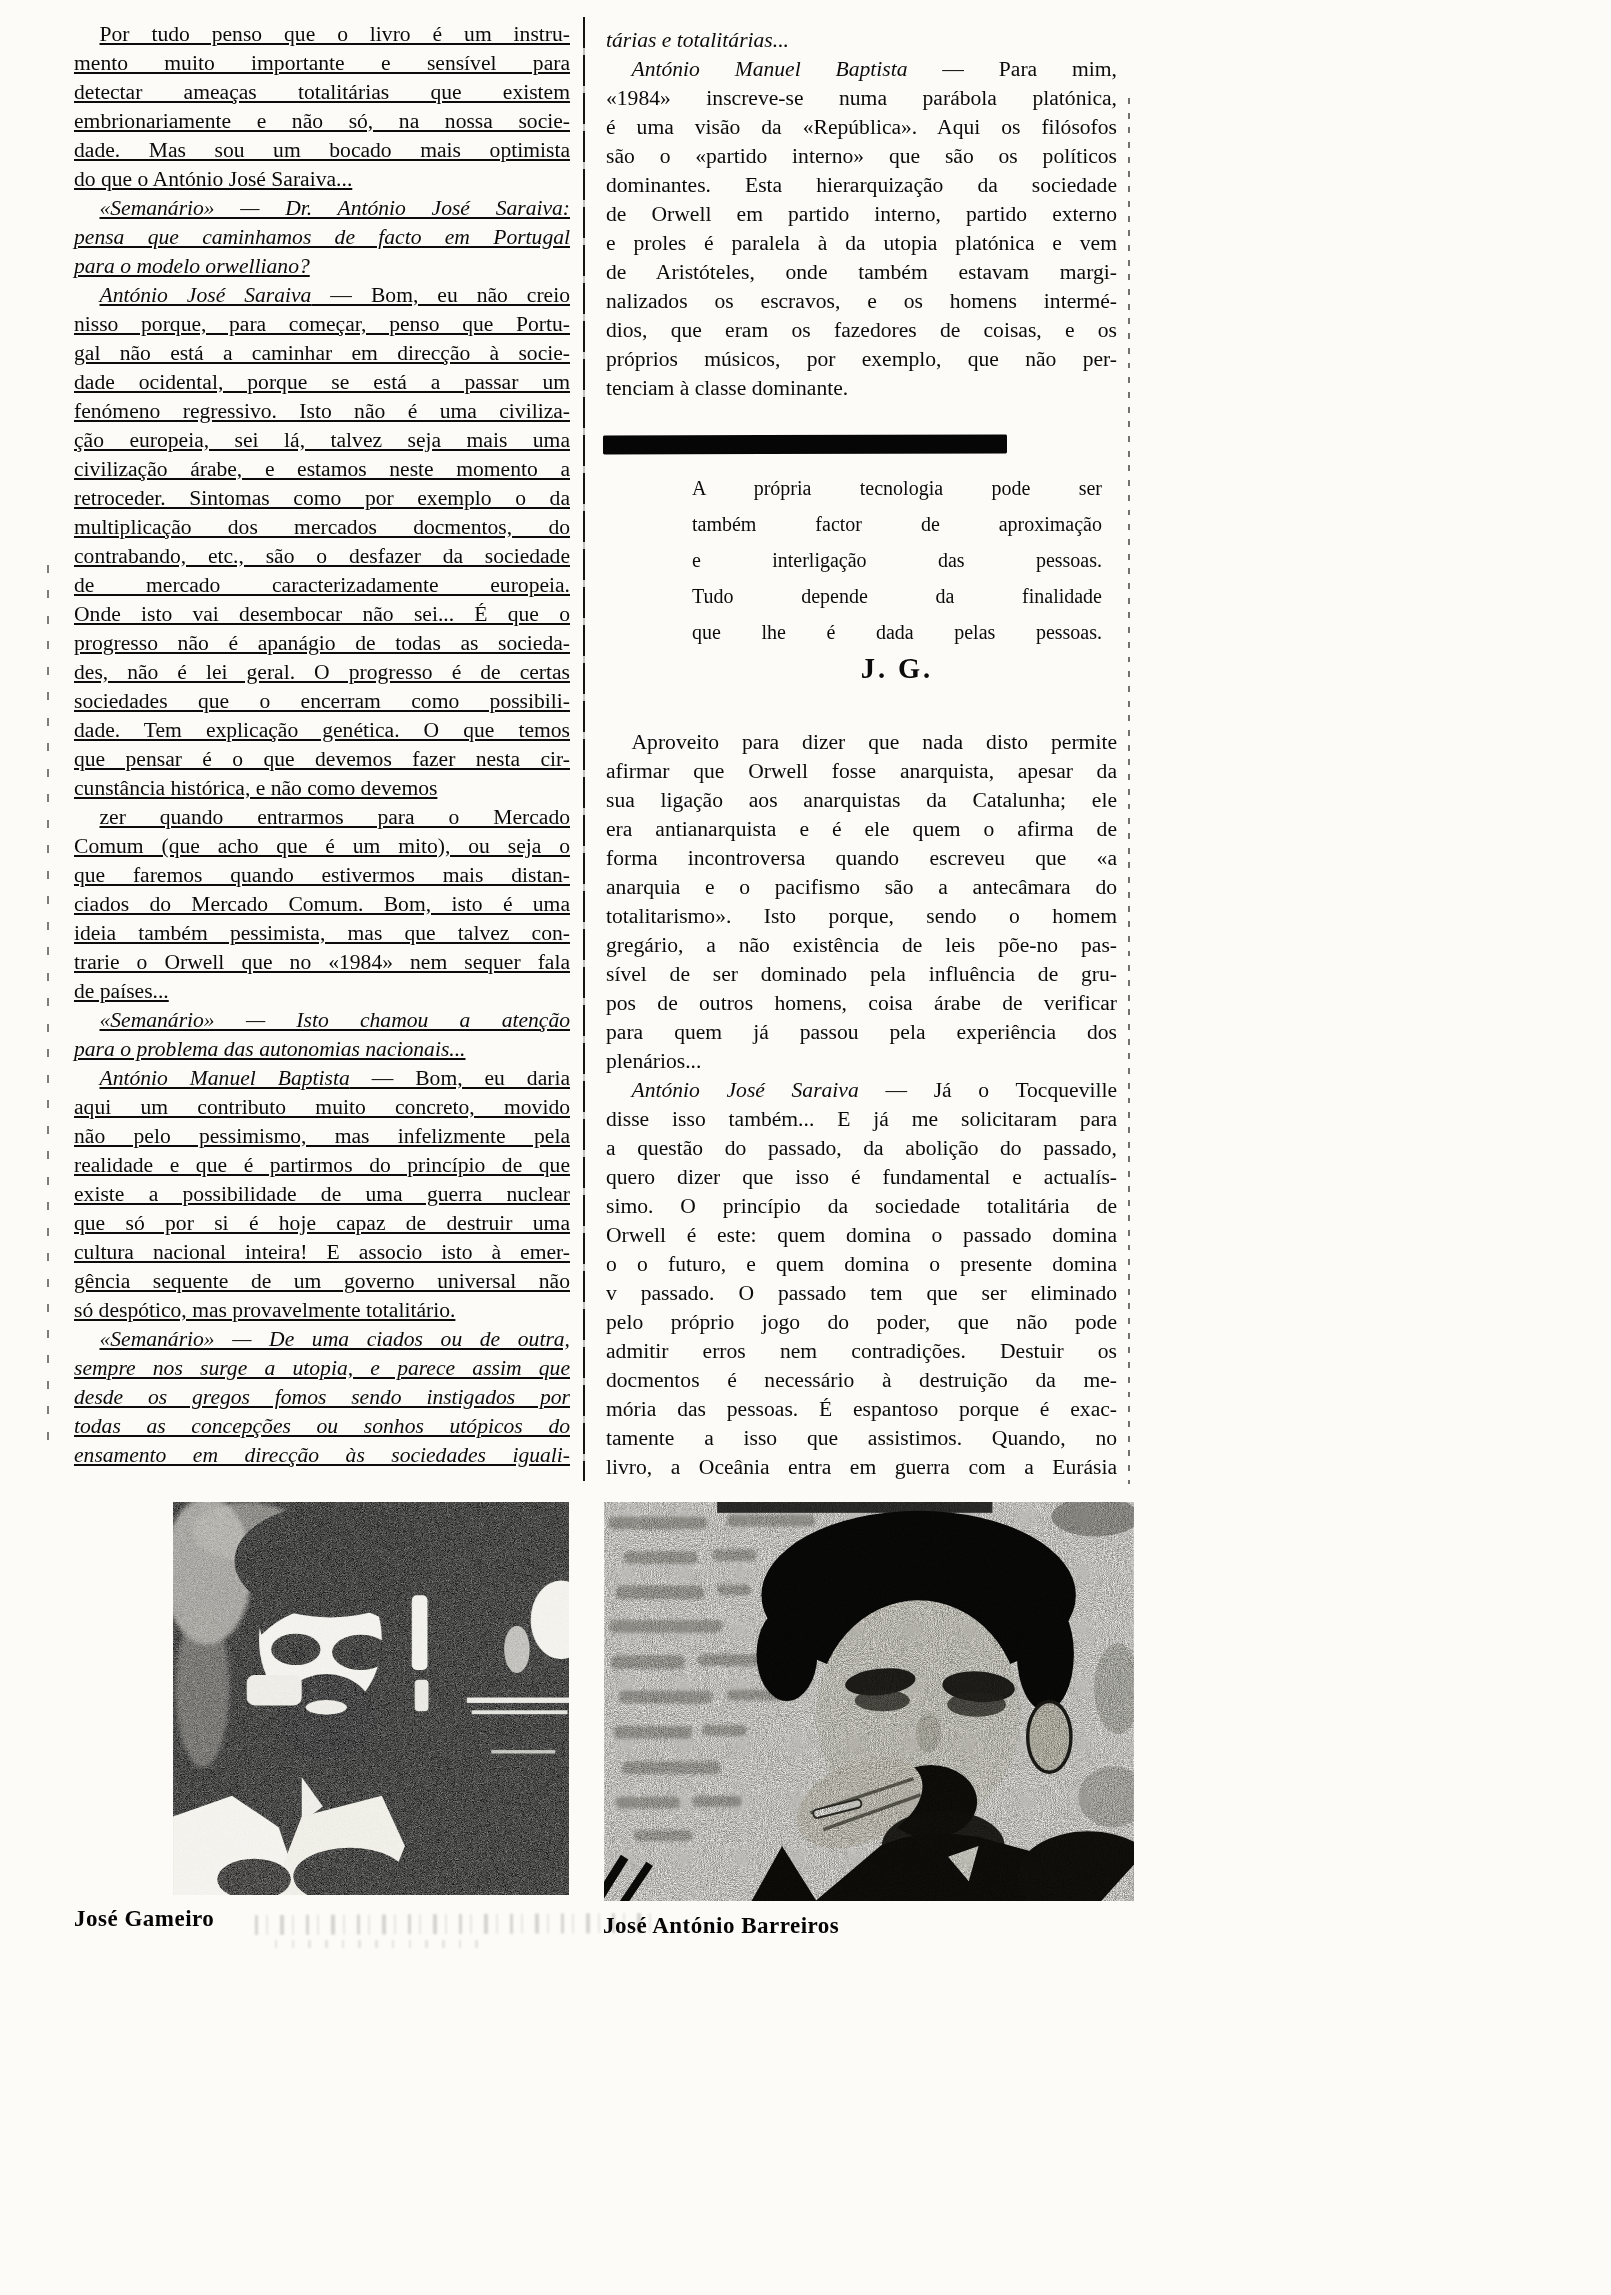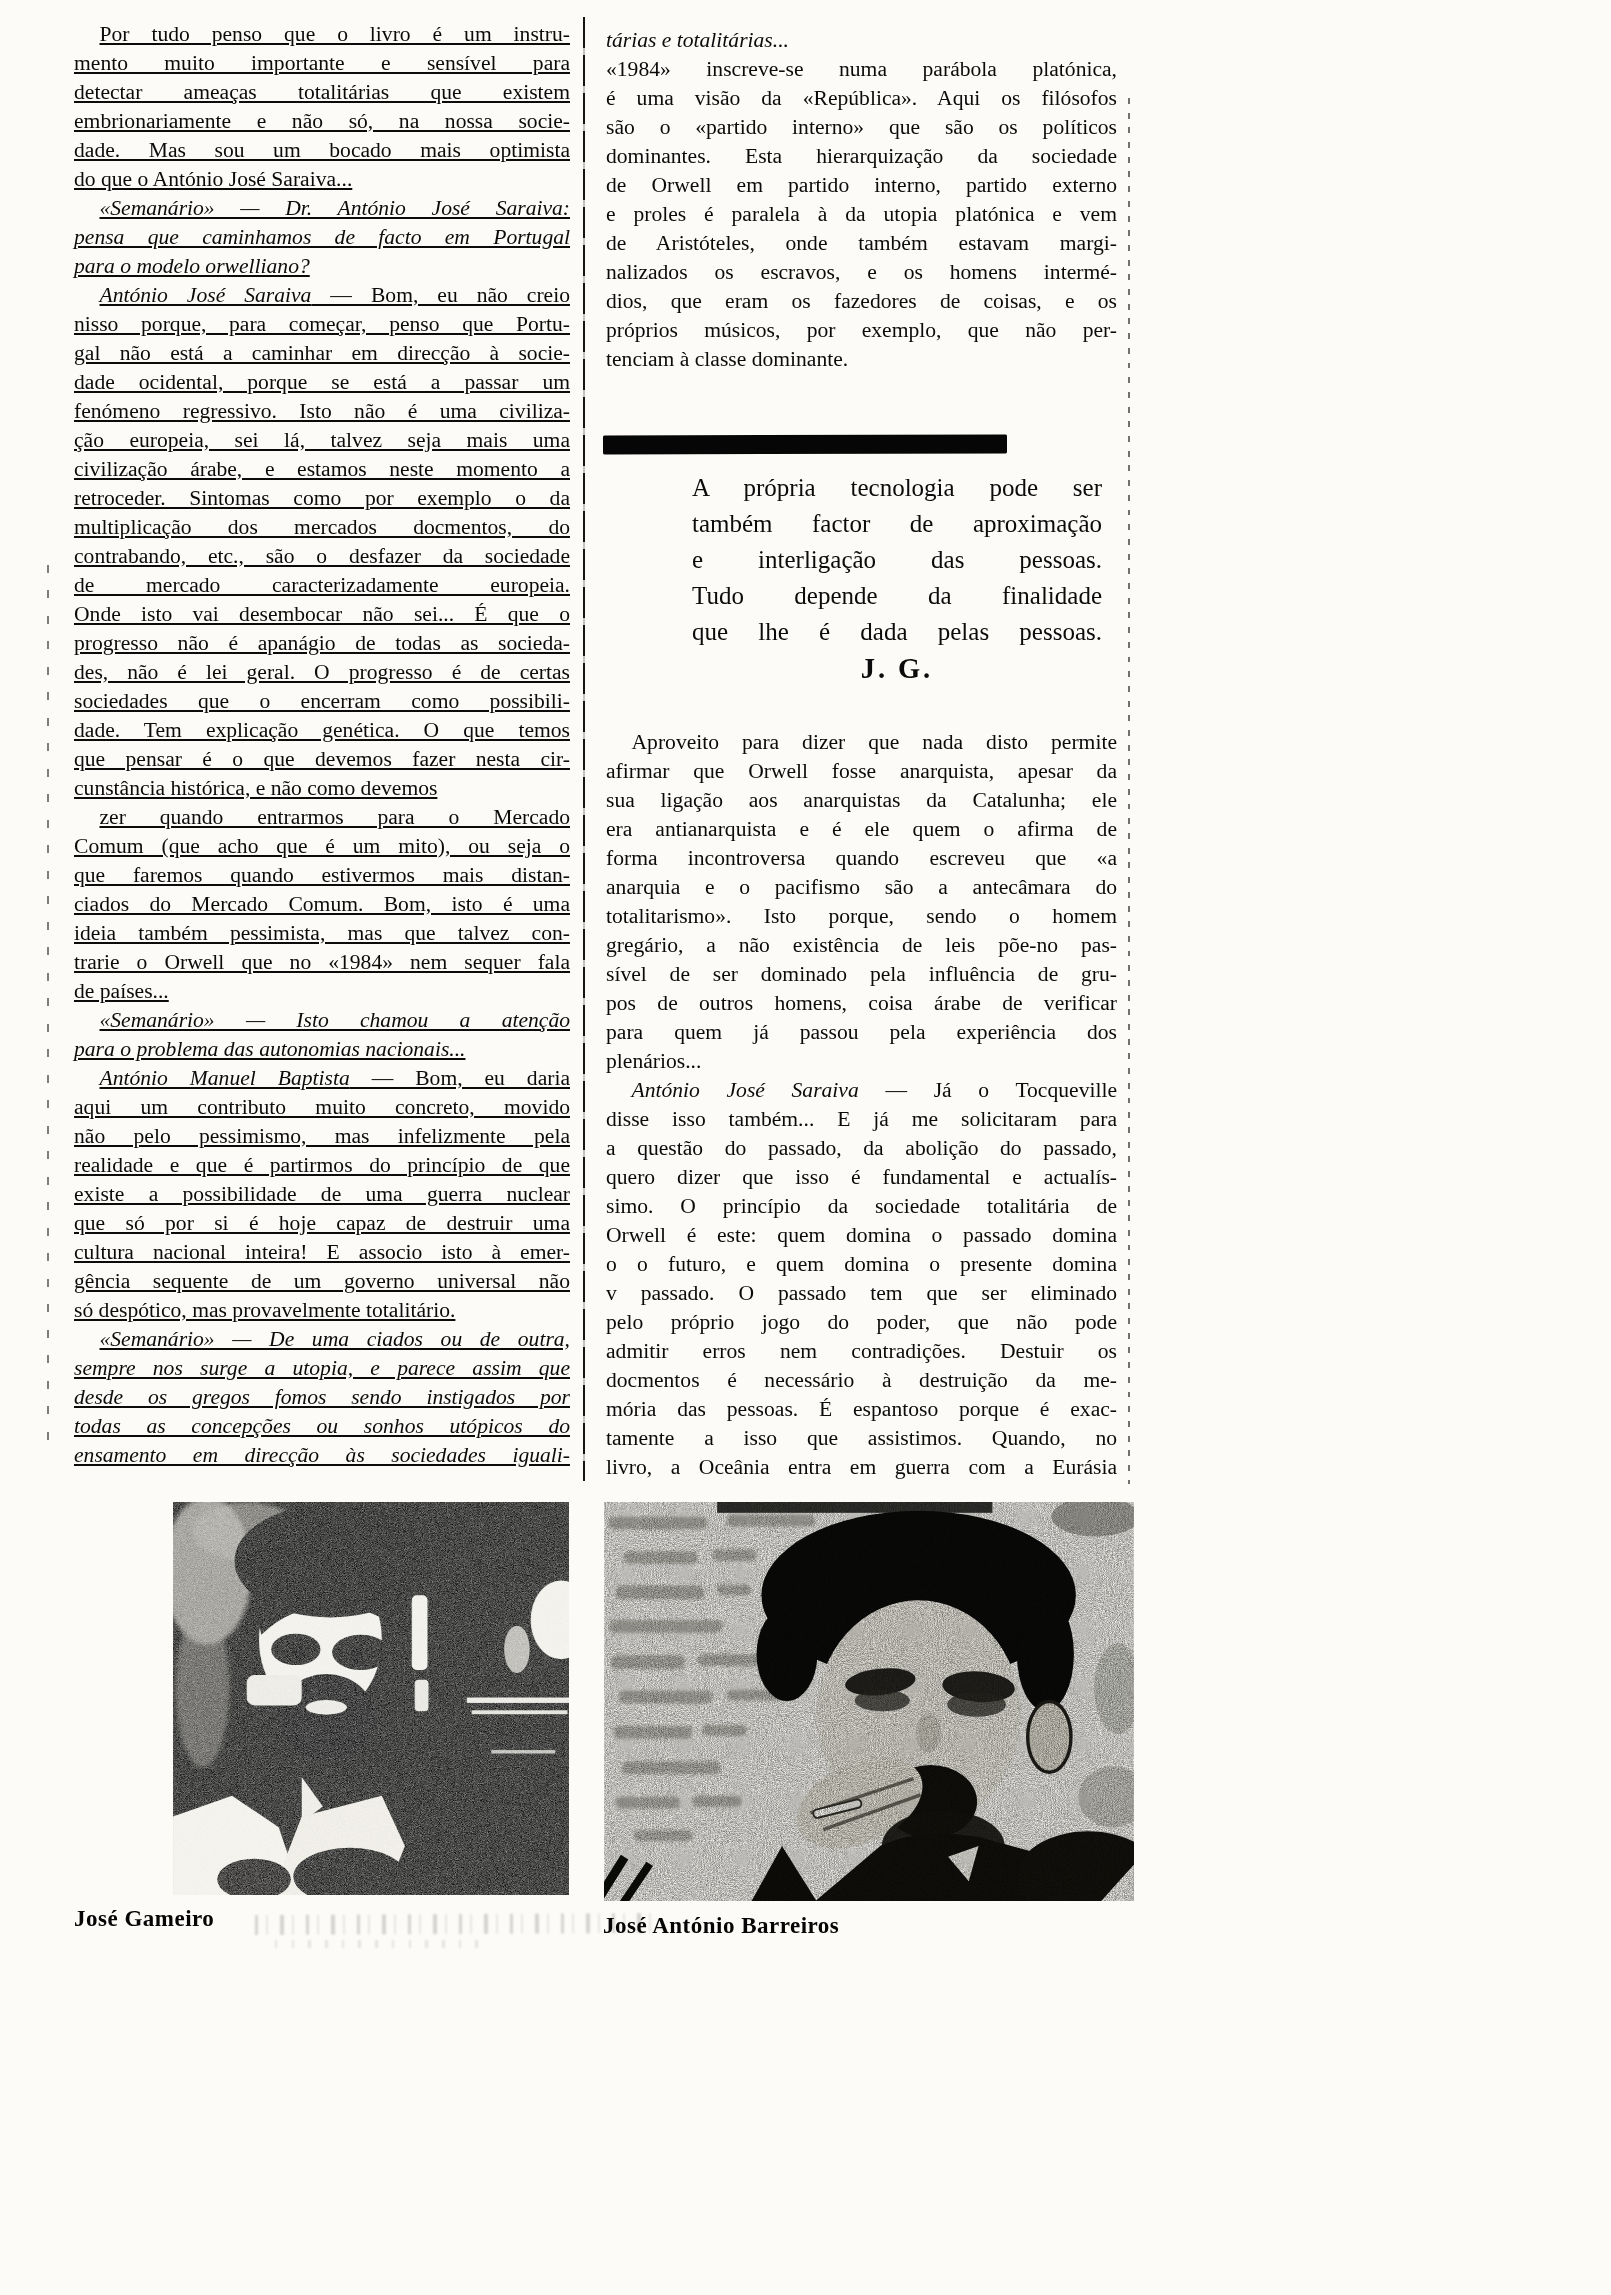--- a/index.html
+++ b/index.html
@@ -21,21 +21,21 @@
             background:repeating-linear-gradient(to bottom,#15150f 0 31px, rgba(21,21,15,.25) 31px 38px); }
   .left-dash{ position:absolute; left:47px; top:565px; width:2px; height:884px;
             background:repeating-linear-gradient(to bottom, rgba(0,0,0,.5) 0 7.9px, transparent 7.9px 25.5px); }
   .right-dash{ position:absolute; left:1128px; top:98px; width:2px; height:1386px;
             background:repeating-linear-gradient(to bottom, rgba(0,0,0,.55) 0 5.9px, transparent 5.9px 14.7px); }
 
   .separator-bar{ position:absolute; left:603px; top:435px; width:404px; height:18.7px; background:var(--bar);
             transform:rotate(-0.15deg); border-radius:1.5px; }
 
   .pull-quote{ position:absolute; left:692px; top:470px; width:410px; }
-  .pull-quote .ln{ height:36px; line-height:36px; font-size:25px; }
+  .pull-quote .ln{ height:36px; line-height:36px; font-size:20px; }
   .pq-sig{ position:absolute; left:692px; top:653px; width:410px; text-align:center;
            font-weight:bold; font-size:28.5px; letter-spacing:2.9px; color:var(--ink); }
 
   .caption{ position:absolute; font-weight:bold; font-size:23px; color:#050505; letter-spacing:0.5px; }
   .cap-left{ left:74px; top:1906px; }
   .cap-right{ left:603px; top:1913px; }
   .smudge{ position:absolute; left:255px; top:1914px; width:403px; height:19.7px; opacity:.35; filter:blur(1px);
            background:repeating-linear-gradient(90deg, rgba(0,0,0,.45) 0 3.4px, transparent 3.4px 11.3px, rgba(0,0,0,.25) 11.3px 13.3px, transparent 13.3px 25.5px);
            transform:rotate(-0.3deg); }
   .smudge2{ position:absolute; left:275px; top:1940px; width:206px; height:7.9px; opacity:.2; filter:blur(1px);
@@ -101,20 +101,21 @@
       <div class="ln"><span>gência sequente de um governo universal não</span></div>
       <div class="ln end"><span>só despótico, mas provavelmente totalitário.</span></div>
       <div class="ln ind"><span class="it">«Semanário» — De uma ciados ou de outra,</span></div>
       <div class="ln"><span class="it">sempre nos surge a utopia, e parece assim que</span></div>
       <div class="ln"><span class="it">desde os gregos fomos sendo instigados por</span></div>
       <div class="ln"><span class="it">todas as concepções ou sonhos utópicos do</span></div>
       <div class="ln"><span class="it">ensamento em direcção às sociedades iguali-</span></div>
     </div>
   <div class="col col-right-top" id="col-right-top">
       <div class="ln end"><span class="it">tárias e totalitárias...</span></div>
+      <div class="ln ind"><span class="it">António Manuel Baptista</span><span> — Para mim,</span></div>
       <div class="ln"><span>«1984» inscreve-se numa parábola platónica,</span></div>
       <div class="ln"><span>é uma visão da «República». Aqui os filósofos</span></div>
       <div class="ln"><span>são o «partido interno» que são os políticos</span></div>
       <div class="ln"><span>dominantes. Esta hierarquização da sociedade</span></div>
       <div class="ln"><span>de Orwell em partido interno, partido externo</span></div>
       <div class="ln"><span>e proles é paralela à da utopia platónica e vem</span></div>
       <div class="ln"><span>de Aristóteles, onde também estavam margi-</span></div>
       <div class="ln"><span>nalizados os escravos, e os homens intermé-</span></div>
       <div class="ln"><span>dios, que eram os fazedores de coisas, e os</span></div>
       <div class="ln"><span>próprios músicos, por exemplo, que não per-</span></div>

